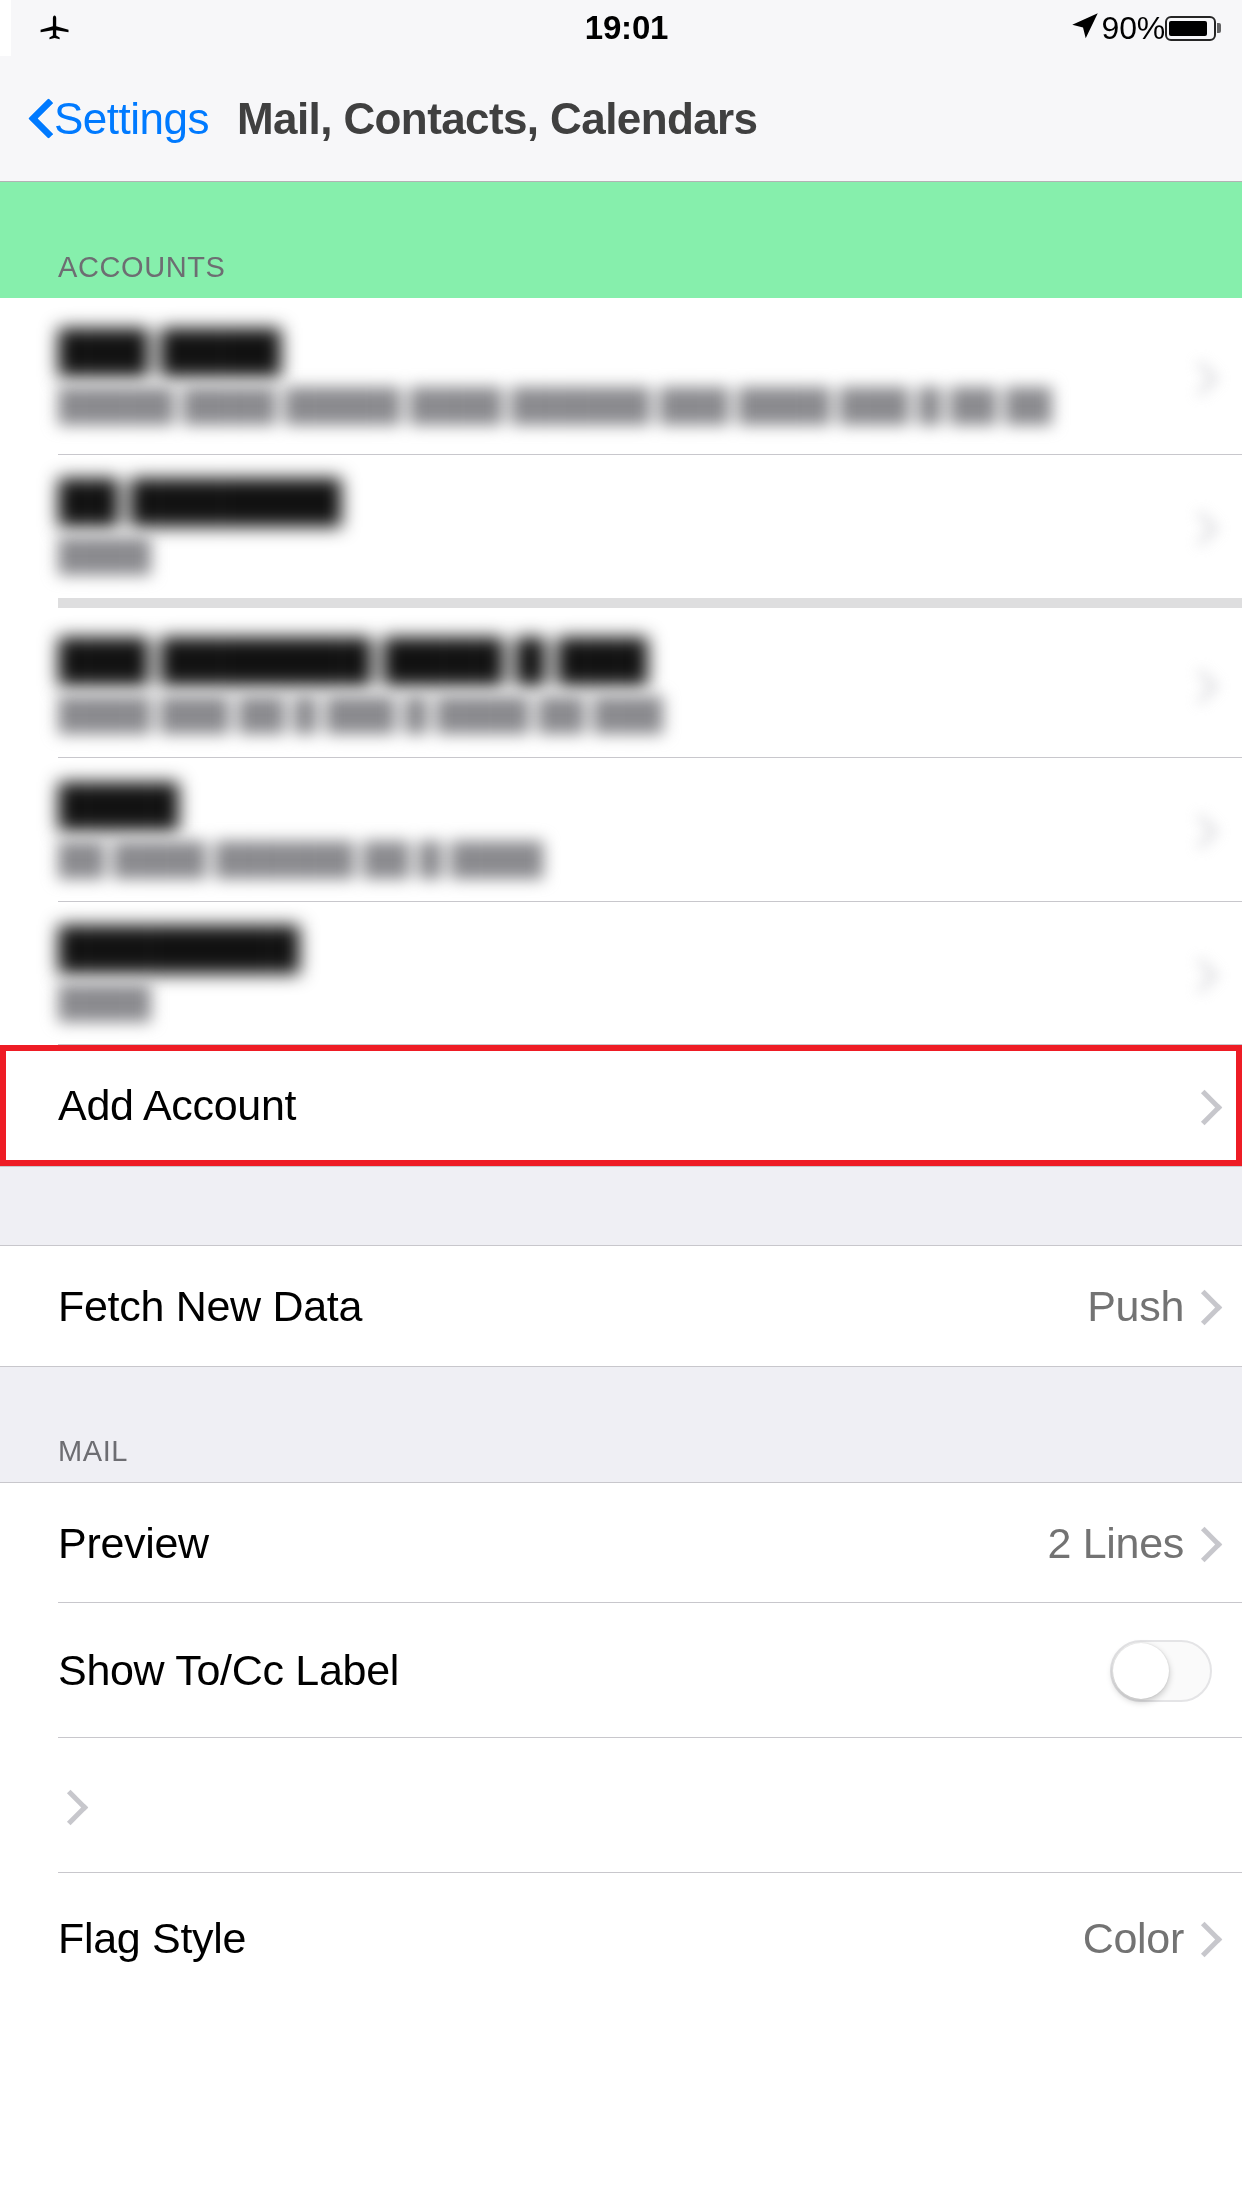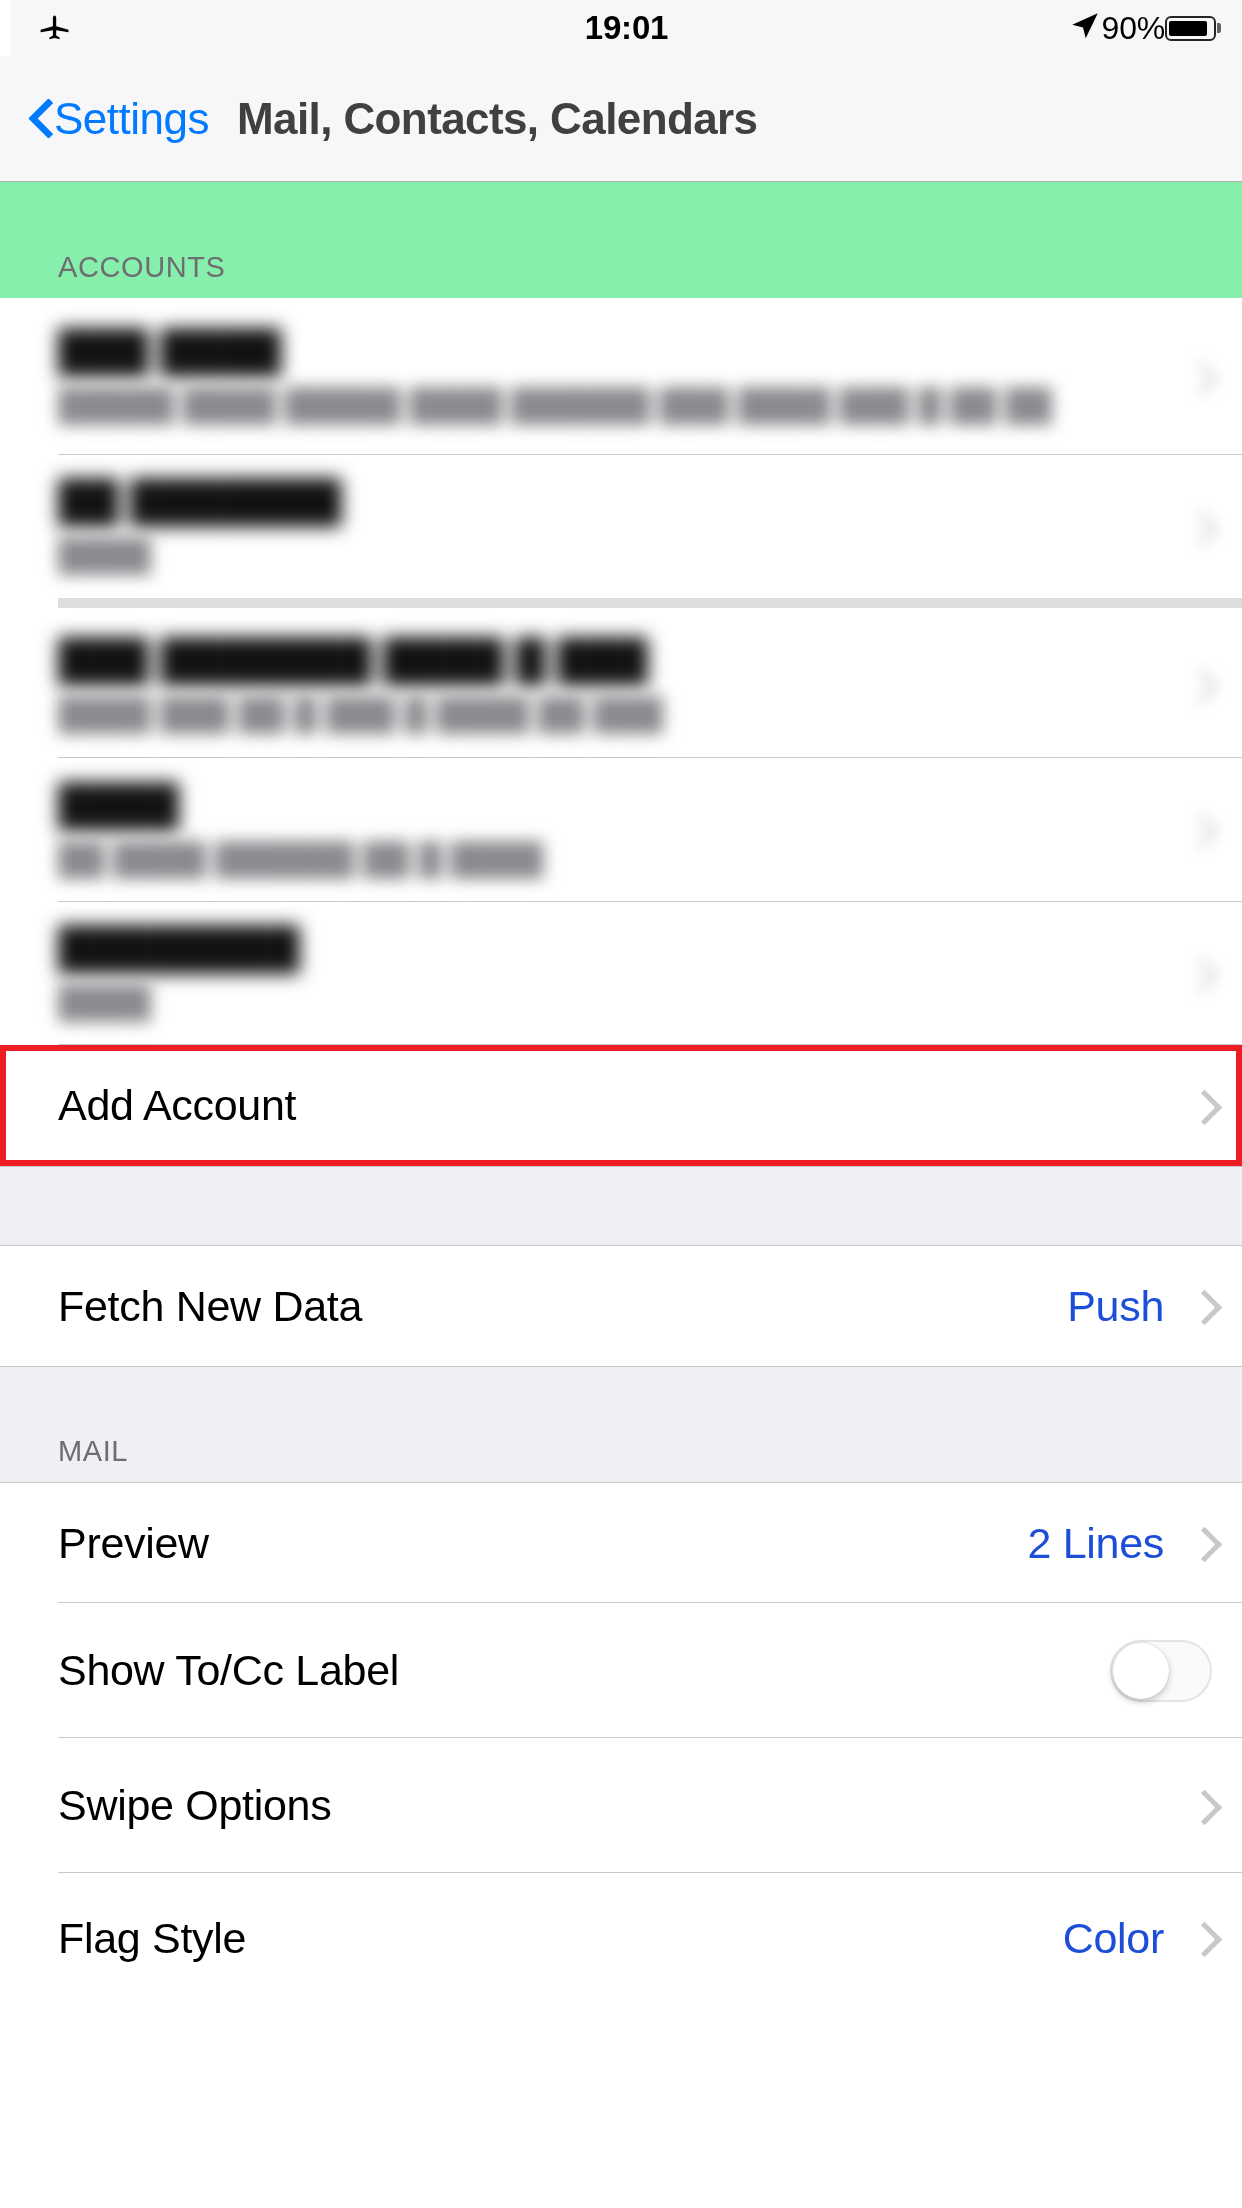--- a/index.html
+++ b/index.html
@@ -166,23 +166,23 @@
     background: #c8c7cc;
   }
   .cell-label {
     font-size: 43px;
     color: #000;
     letter-spacing: -0.3px;
     flex: 1;
   }
   .cell-value {
     font-size: 43px;
-    color: #1d4ed8;
+    color: #737373;
     letter-spacing: -0.3px;
-    margin-right: 28px;
+    margin-right: 8px;
   }
   .chev-right {
     width: 20px;
     height: 34px;
     position: relative;
     flex: none;
   }
   .chev-right::before {
     content: "";
     position: absolute;
@@ -377,21 +377,20 @@
 </div>
 
 <div class="cell sep" style="height:135px;">
   <span class="cell-label">Show To/Cc Label</span>
   <span class="toggle">
     <span class="toggle-knob"></span>
   </span>
 </div>
 
 <div class="cell sep" style="height:135px;">
-  <span class="cell-label">Swipe Options</span>
   <span class="chev-right"></span>
 </div>
 
 <div class="cell" style="height:130px;">
   <span class="cell-label">Flag Style</span>
   <span class="cell-value">Color</span>
   <span class="chev-right"></span>
 </div>
 
 </body></html>

